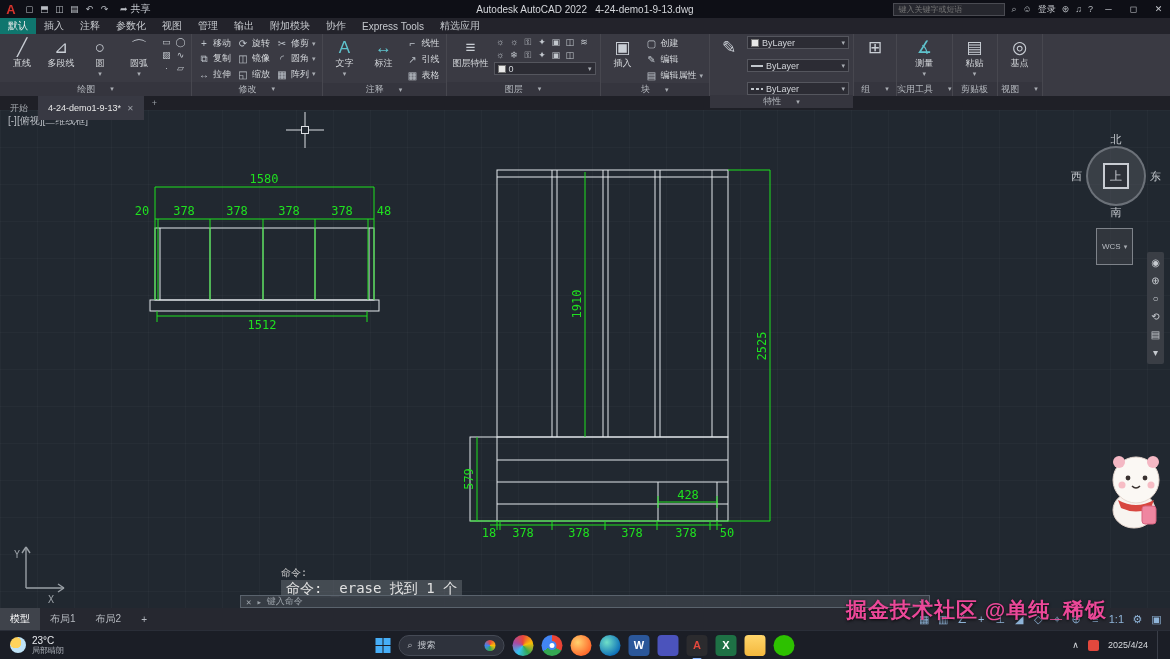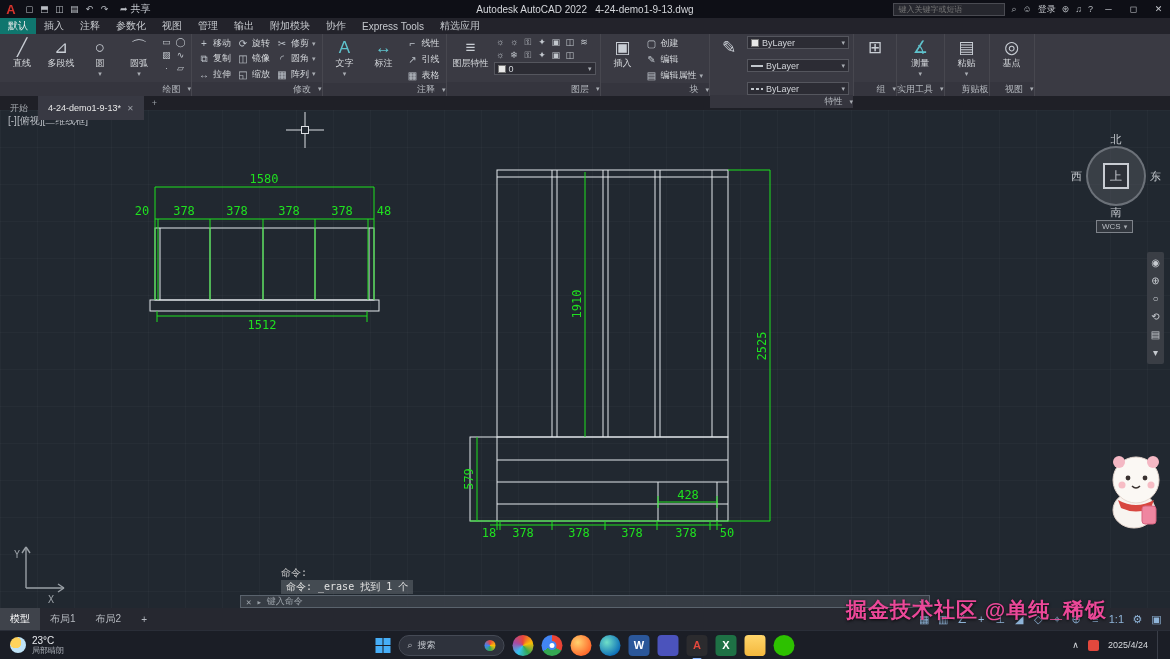--- a/index.html
+++ b/index.html
@@ -27,21 +27,21 @@
   .ribbon-tabs{position:absolute;top:18px;left:0;right:0;height:16px;background:#23232b;
     display:flex;align-items:stretch;font-size:10px;color:#c6c9ce;z-index:29}
   .rtab{padding:0 8px;display:flex;align-items:center;white-space:nowrap}
   .rtab.active{background:#0f766e;color:#ececec}
 
   
   .ribbon{position:absolute;top:34px;left:0;right:0;height:62px;background:#3a3a43;
     display:flex;z-index:28}
   .panel{border-right:1px solid #47474f;display:flex;flex-direction:column;flex:0 0 auto}
   .panel-body{flex:1;display:flex;gap:3px;padding:2px 4px 0}
-  .panel-footer{height:14px;display:flex;align-items:center;justify-content:flex-end;gap:7px;
+  .panel-footer{height:14px;display:flex;align-items:center;justify-content:center;gap:15px;
     font-size:9px;color:#b4b8be;background:#35353e}
   .big-btn{width:36px;display:flex;flex-direction:column;align-items:center;gap:1px;
     padding-top:2px;font-size:9px;color:#d4d7db;line-height:10px;text-align:center}
   .big-ic{font-size:17px;line-height:19px;color:#c9ced5}
   .teal{color:#5fc3cd}
   .sm{display:flex;align-items:center;gap:3px;font-size:9px;color:#d4d7db;height:15px;padding:0 2px;white-space:nowrap}
   .sm .ic{font-size:10px;color:#bfc5cc;width:12px;text-align:center}
   .tiny-ic{width:13px;height:12px;font-size:9px;color:#c2c7cd;text-align:center;line-height:12px}
   .caret{font-size:7px;color:#a9adb3}
   .mod-grid{display:grid;grid-template-columns:auto auto auto;column-gap:2px}
@@ -76,34 +76,34 @@
   .vc-circle{position:absolute;inset:0;border-radius:50%;background:rgba(78,82,89,.55);
     border:2px solid rgba(150,155,162,.55)}
   .vc-face{position:absolute;left:17px;top:17px;width:26px;height:26px;background:#2d3138;
     border:2px solid #c8ccd2;display:flex;align-items:center;justify-content:center;
     color:#c8ccd2;font-size:12px}
   .vc-label{position:absolute;color:#c6cacf;font-size:11px;z-index:7}
   .vc-n{left:50%;top:-14px;transform:translateX(-50%)}
   .vc-s{left:50%;bottom:-14px;transform:translateX(-50%)}
   .vc-e{right:-15px;top:50%;transform:translateY(-50%)}
   .vc-w{left:-15px;top:50%;transform:translateY(-50%)}
-  .wcs-pill{position:absolute;left:1096px;top:110px;border:1px solid #7e838a;
-    background:rgba(60,64,70,.6);color:#b9bdc3;font-size:8px;padding:1px 5px;z-index:6;
+  .wcs-pill{position:absolute;left:1096px;top:118px;border:1px solid #7e838a;
+    background:rgba(60,64,70,.6);color:#b9bdc3;font-size:8px;padding:13px 5px;z-index:6;
     display:flex;gap:3px;align-items:center}
 
   
   .navbar{position:absolute;left:1147px;top:142px;width:17px;background:rgba(62,66,73,.85);
     border-radius:2px;display:flex;flex-direction:column;align-items:center;gap:8px;
     padding:6px 0;z-index:6}
   .nav-ic{color:#c6cacf;font-size:10px;line-height:10px}
 
   
   .cmd-hist1{position:absolute;left:281px;top:456px;font-size:10px;color:#c9c9c9;z-index:8;
     font-family:"DejaVu Sans Mono",monospace}
-  .cmd-hist2{position:absolute;left:281px;top:470px;font-size:10px;color:#e2e2e2;z-index:8;
+  .cmd-hist2{position:absolute;left:281px;top:470px;font-size:14px;color:#e2e2e2;z-index:8;
     background:rgba(98,104,112,.55);padding:0 5px;font-family:"DejaVu Sans Mono",monospace}
   .cmd-input{position:absolute;left:240px;top:485px;width:690px;height:13px;
     background:rgba(56,62,70,.92);border:1px solid #5a636d;display:flex;align-items:center;
     gap:5px;font-size:9px;color:#9aa1a8;padding:0 5px;z-index:8;
     font-family:"DejaVu Sans Mono",monospace}
   .cmd-input .right{margin-left:auto;color:#aab0b7}
 
   
   .statusbar{position:absolute;top:608px;left:0;right:0;height:22px;background:#262830;
     display:flex;align-items:stretch;font-size:10px;color:#b5b9bf;z-index:10}

